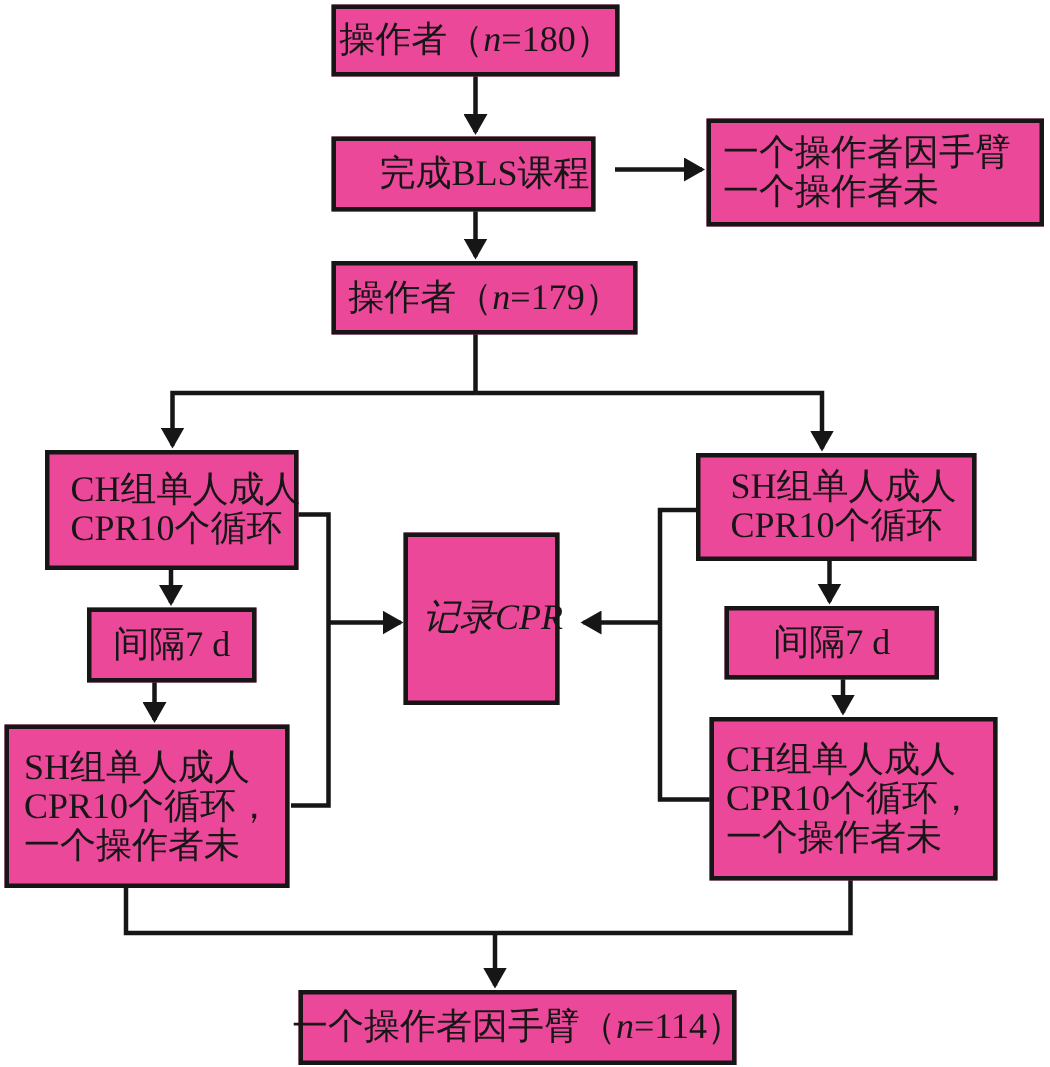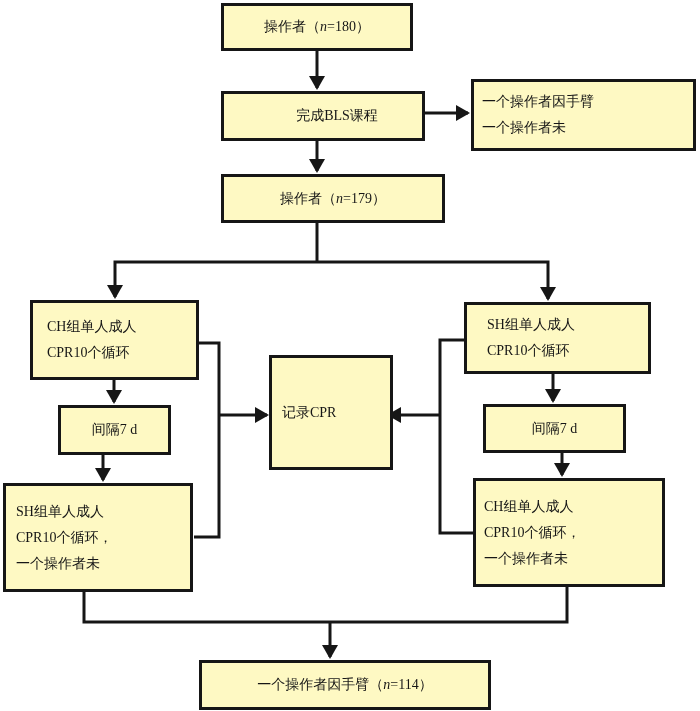--- a/index.html
+++ b/index.html
@@ -3,24 +3,24 @@
 <meta charset="utf-8">
 <style>
   html,body{margin:0;padding:0;background:#ffffff;}
   #canvas{
     position:relative;width:700px;height:711px;background:#ffffff;
     font-family:"Liberation Serif","DejaVu Serif",serif;color:#161616;
     overflow:hidden;
   }
   #edges{position:absolute;left:0;top:0;}
   .box{
-    position:absolute;box-sizing:border-box;background:#fef9c3;
+    position:absolute;box-sizing:border-box;background:#ec4899;
     border:3px solid #161616;
     display:flex;flex-direction:column;justify-content:center;align-items:center;
-    font-size:14px;line-height:26px;white-space:nowrap;
+    font-size:24px;line-height:26px;white-space:nowrap;
   }
   .ls{align-items:flex-start;}
   .p8{padding-left:8px;}
   .p10{padding-left:10px;}
   .p14{padding-left:14px;}
   .p20{padding-left:20px;}
   .rec{line-height:31px;}
   .ln{display:block;}
   .it{font-style:italic;}
 </style>
@@ -52,49 +52,49 @@
       <line x1="440" y1="415" x2="389" y2="415" marker-end="url(#ah)"></line>
       <polyline points="84,590 84,622 567,622 567,585"></polyline>
       <line x1="330" y1="622" x2="330" y2="657" marker-end="url(#ah)"></line>
     </g>
   </svg>
 
   <div class="box" style="left:221px;top:3px;width:192px;height:48px;">
     <div class="ln"><span>操作者（</span><span class="it">n</span><span>=180）</span></div>
   </div>
 
-  <div class="box" style="left:221px;top:91px;width:204px;height:50px;padding-left:28px;">
+  <div class="box" style="left:221px;top:91px;width:176px;height:50px;padding-left:28px;">
     <div class="ln">完成BLS课程</div>
   </div>
 
   <div class="box ls p8" style="left:471px;top:79px;width:225px;height:72px;">
     <div class="ln">一个操作者因手臂</div>
     <div class="ln">一个操作者未</div>
   </div>
 
-  <div class="box" style="left:221px;top:174px;width:224px;height:49px;">
+  <div class="box" style="left:221px;top:174px;width:204px;height:49px;">
     <div class="ln"><span>操作者（</span><span class="it">n</span><span>=179）</span></div>
   </div>
 
   <div class="box ls p14" style="left:30px;top:300px;width:169px;height:80px;">
     <div class="ln">CH组单人成人</div>
     <div class="ln">CPR10个循环</div>
   </div>
 
   <div class="box" style="left:58px;top:405px;width:113px;height:50px;">
     <div class="ln">间隔7 d</div>
   </div>
 
   <div class="box ls p10" style="left:3px;top:483px;width:190px;height:109px;">
     <div class="ln">SH组单人成人</div>
     <div class="ln">CPR10个循环，</div>
     <div class="ln">一个操作者未</div>
   </div>
 
-  <div class="box ls p10 rec" style="left:269px;top:355px;width:124px;height:115px;">
+  <div class="box ls p10 rec" style="left:269px;top:355px;width:104px;height:115px;font-style:italic;">
     <div class="ln">记录CPR</div>
   </div>
 
   <div class="box ls p20" style="left:464px;top:302px;width:187px;height:72px;">
     <div class="ln">SH组单人成人</div>
     <div class="ln">CPR10个循环</div>
   </div>
 
   <div class="box" style="left:483px;top:404px;width:143px;height:49px;">
     <div class="ln">间隔7 d</div>

